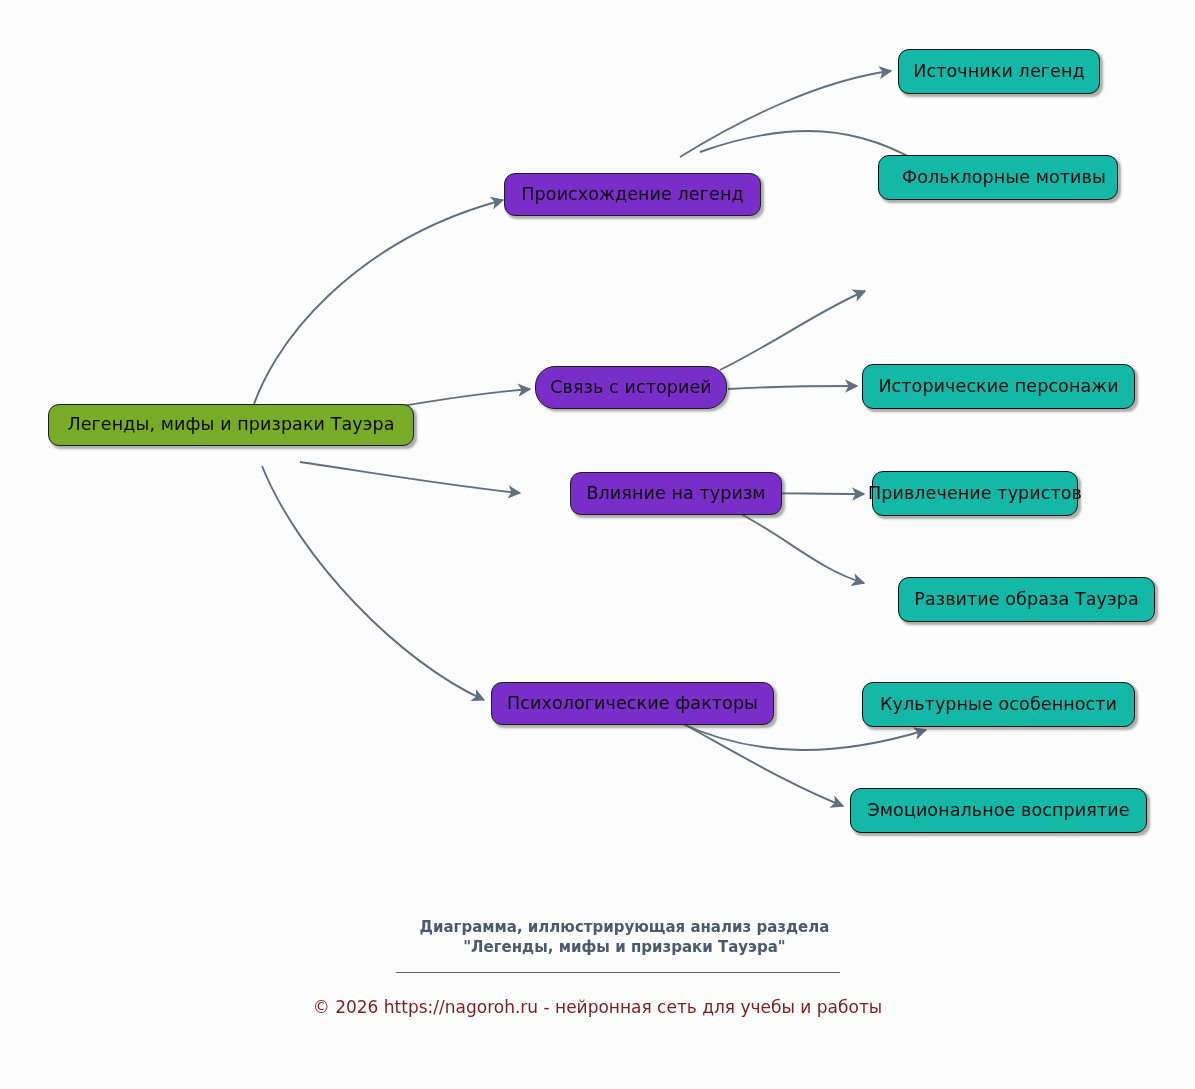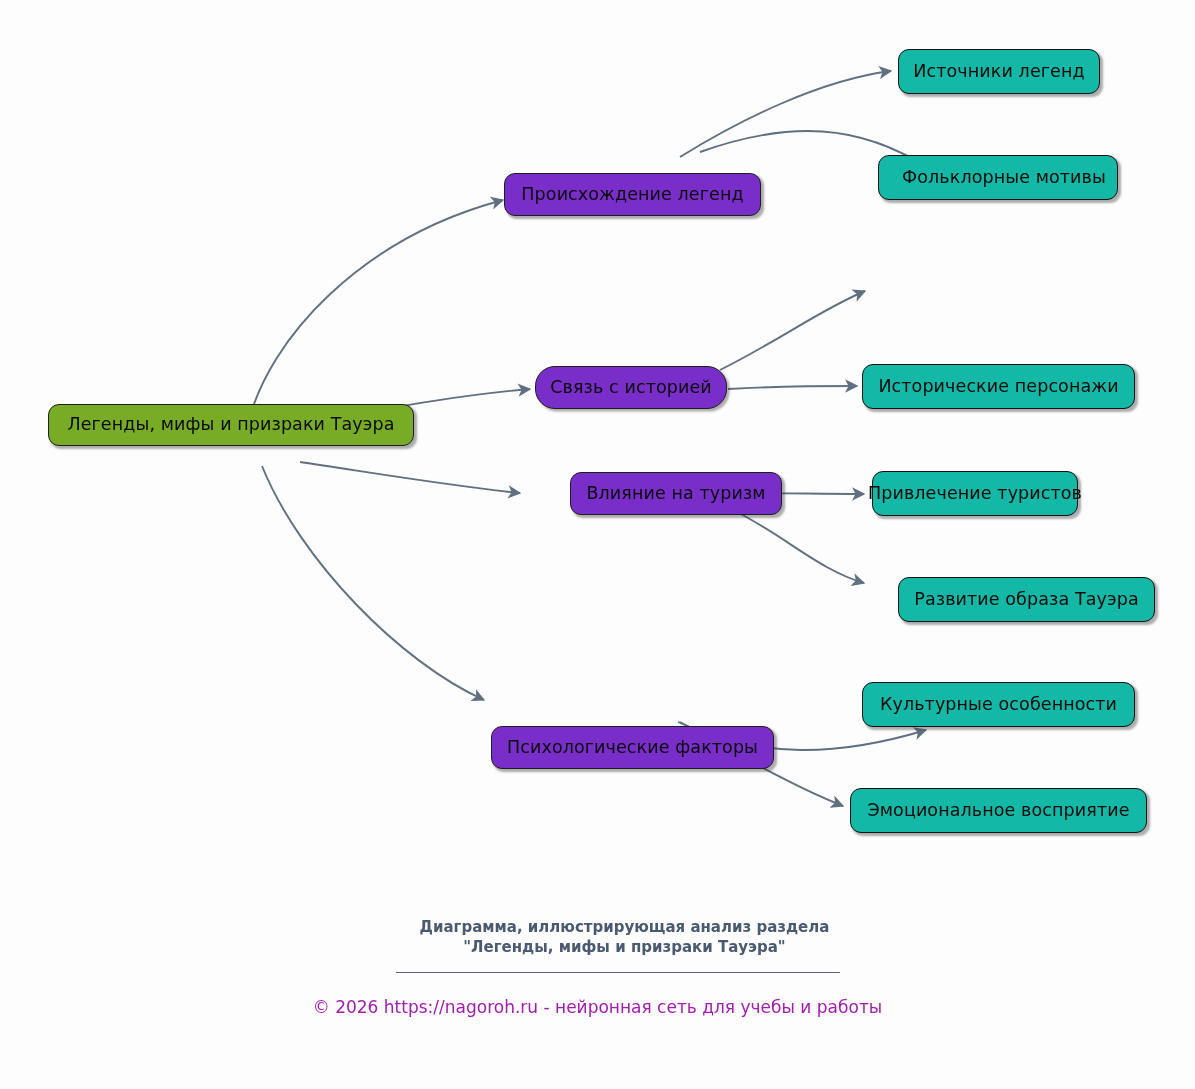--- a/index.html
+++ b/index.html
@@ -71,21 +71,21 @@
   #footer-rule {
     position: absolute;
     height: 0;
     border-top: 1.4px solid #56657d;
   }
   #copyright {
     position: absolute;
     left: 0;
     width: 1195px;
     text-align: center;
-    color: #a21caf;
+    color: #7f1d1d;
     font-size: 17px;
     line-height: 22px;
   }
 </style>
 </head>
 <body>
 
 <div id="canvas">
 
   <svg id="edges" viewBox="0 0 1195 1089" width="1195" height="1089">
@@ -139,21 +139,21 @@
   <div class="node node-branch" style="left:526px; top:472px; width:212px; height:43px;margin-left:44px;">
     <span>Влияние на туризм</span>
   </div>
   <div class="node node-leaf" style="left:872px; top:471px; width:206px; height:45px;">
     <span>Привлечение туристов</span>
   </div>
   <div class="node node-leaf" style="left:870px; top:577px; width:257px; height:45px;margin-left:28px;">
     <span>Развитие образа Тауэра</span>
   </div>
 
-  <div class="node node-branch" style="left:491px; top:682px; width:283px; height:43px;margin-top:44px;">
+  <div class="node node-branch" style="left:491px; top:682px; width:283px; height:43px;">
     <span>Психологические факторы</span>
   </div>
   <div class="node node-leaf" style="left:862px; top:682px; width:273px; height:45px;">
     <span>Культурные особенности</span>
   </div>
   <div class="node node-leaf" style="left:850px; top:788px; width:297px; height:45px;justify-content:center;">
     <span>Эмоциональное восприятие</span>
   </div>
 
   <div id="caption" style="top:917px;padding-left:27px;">

